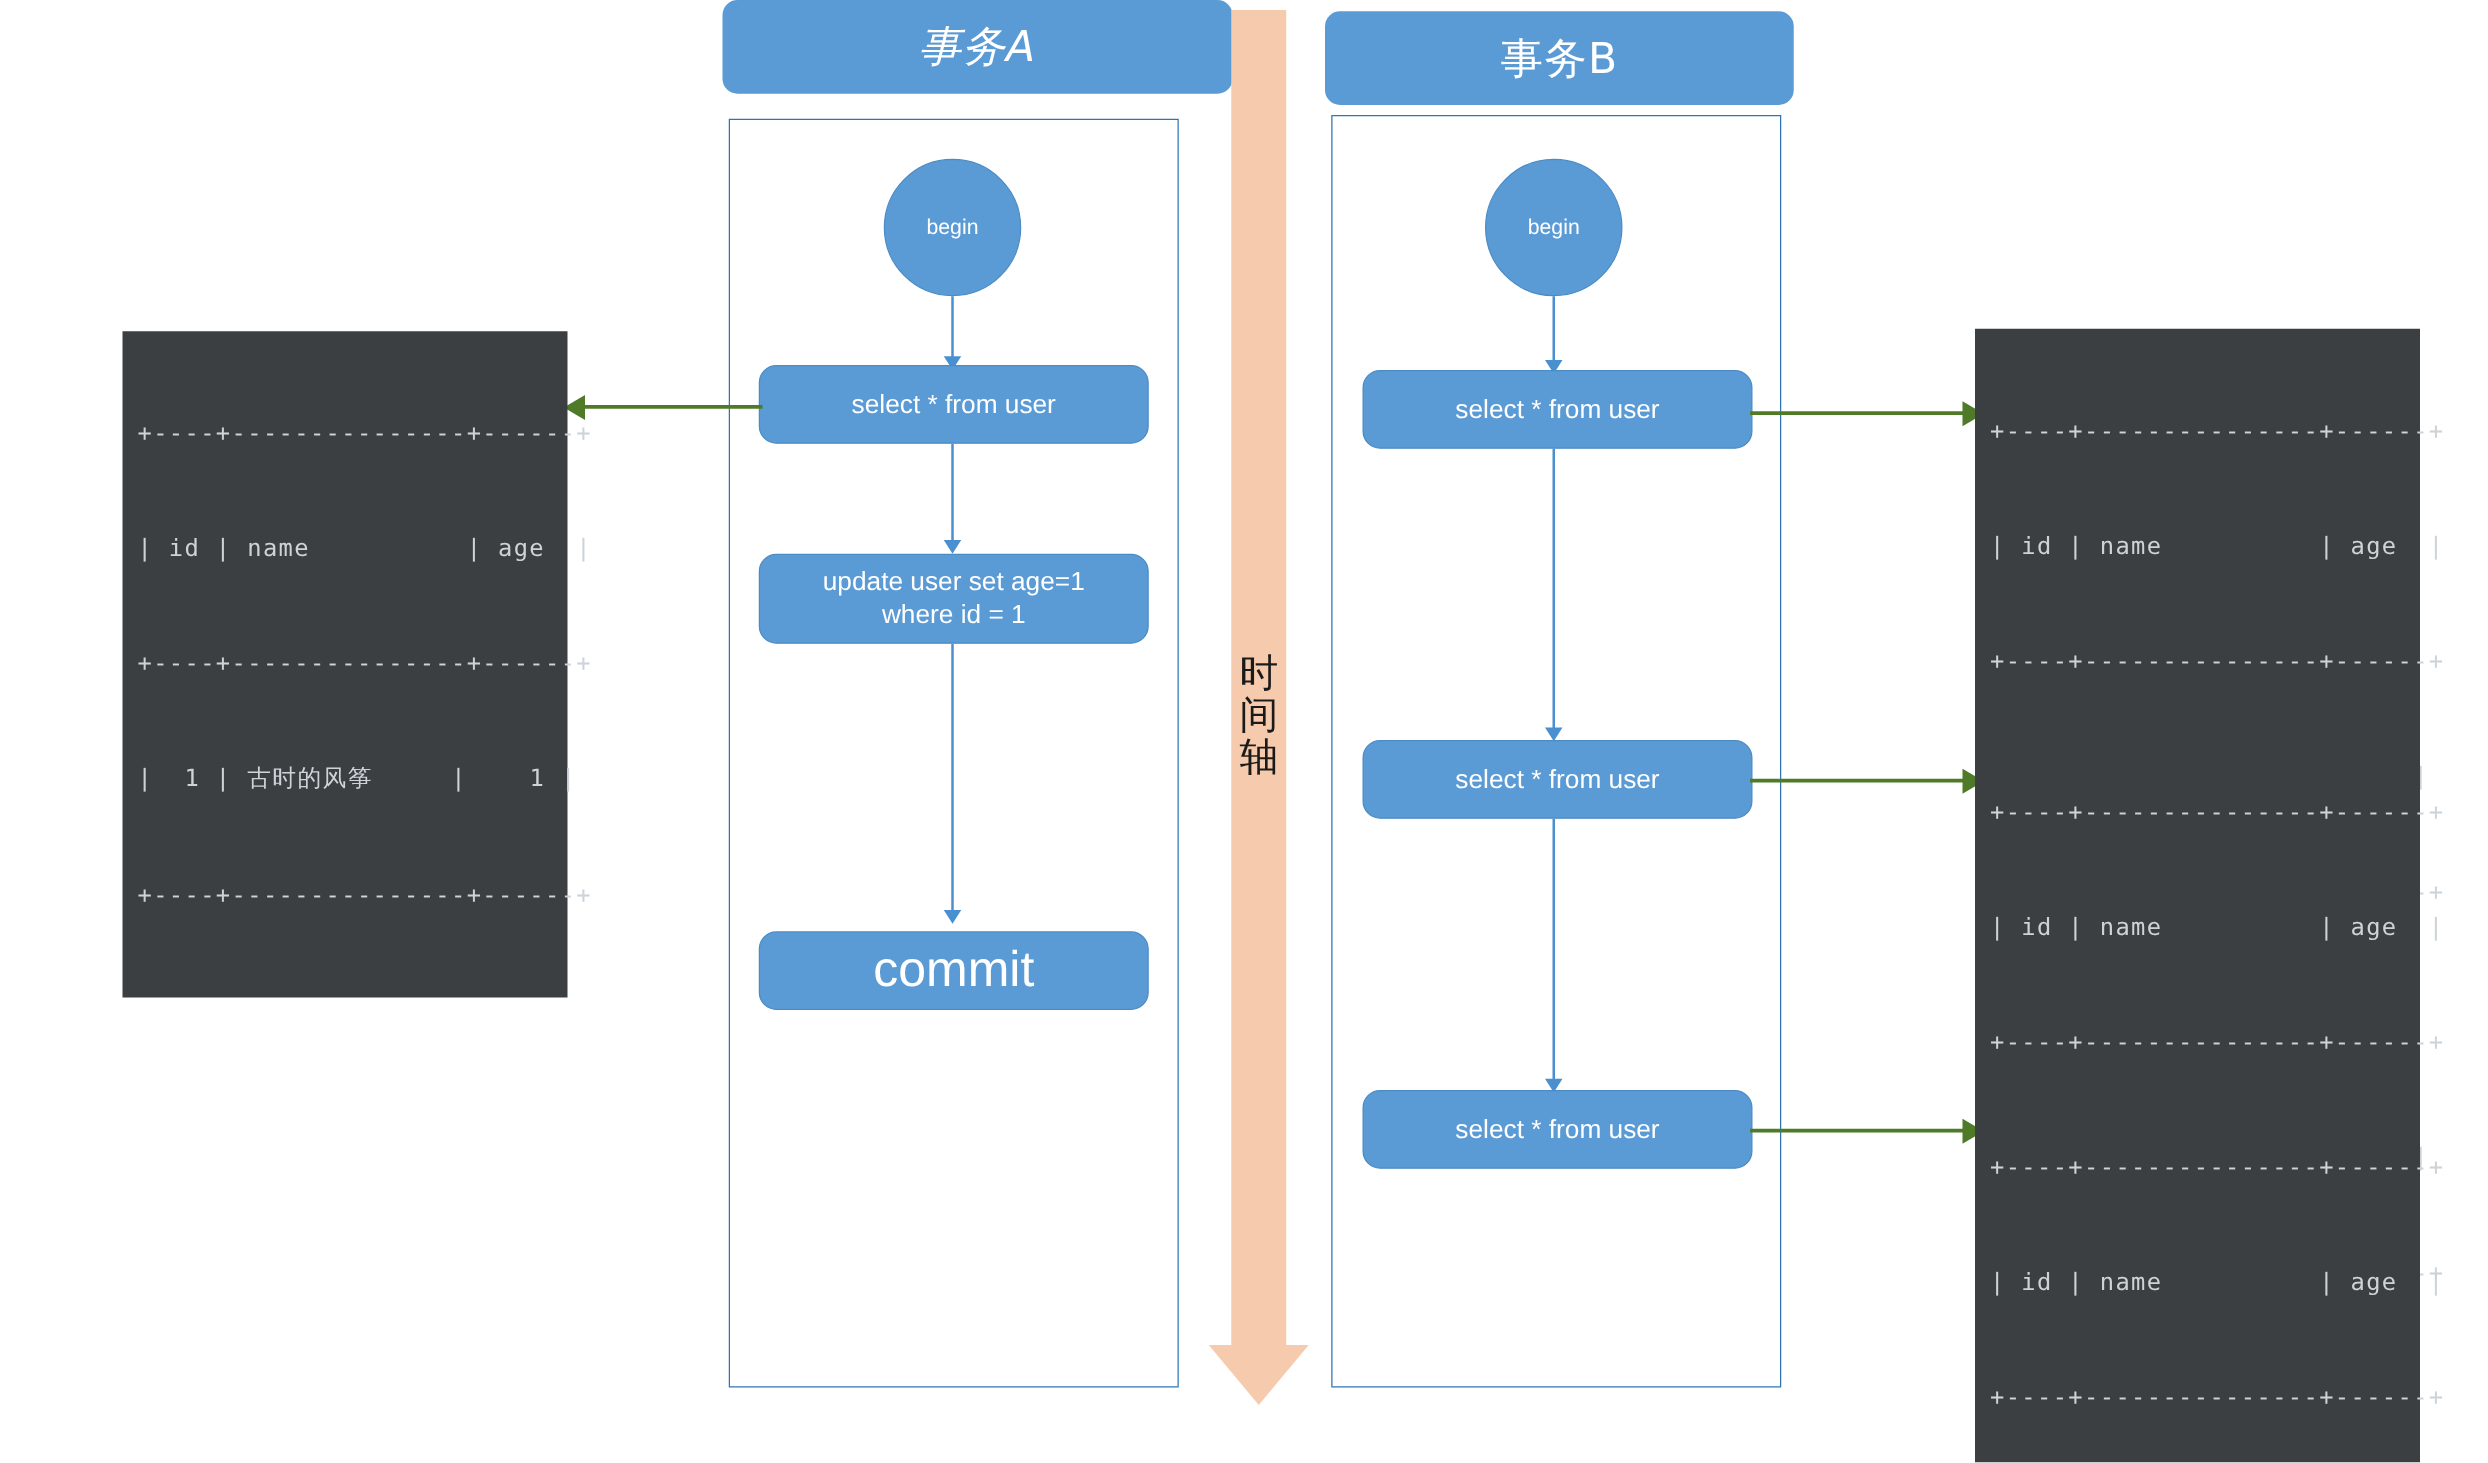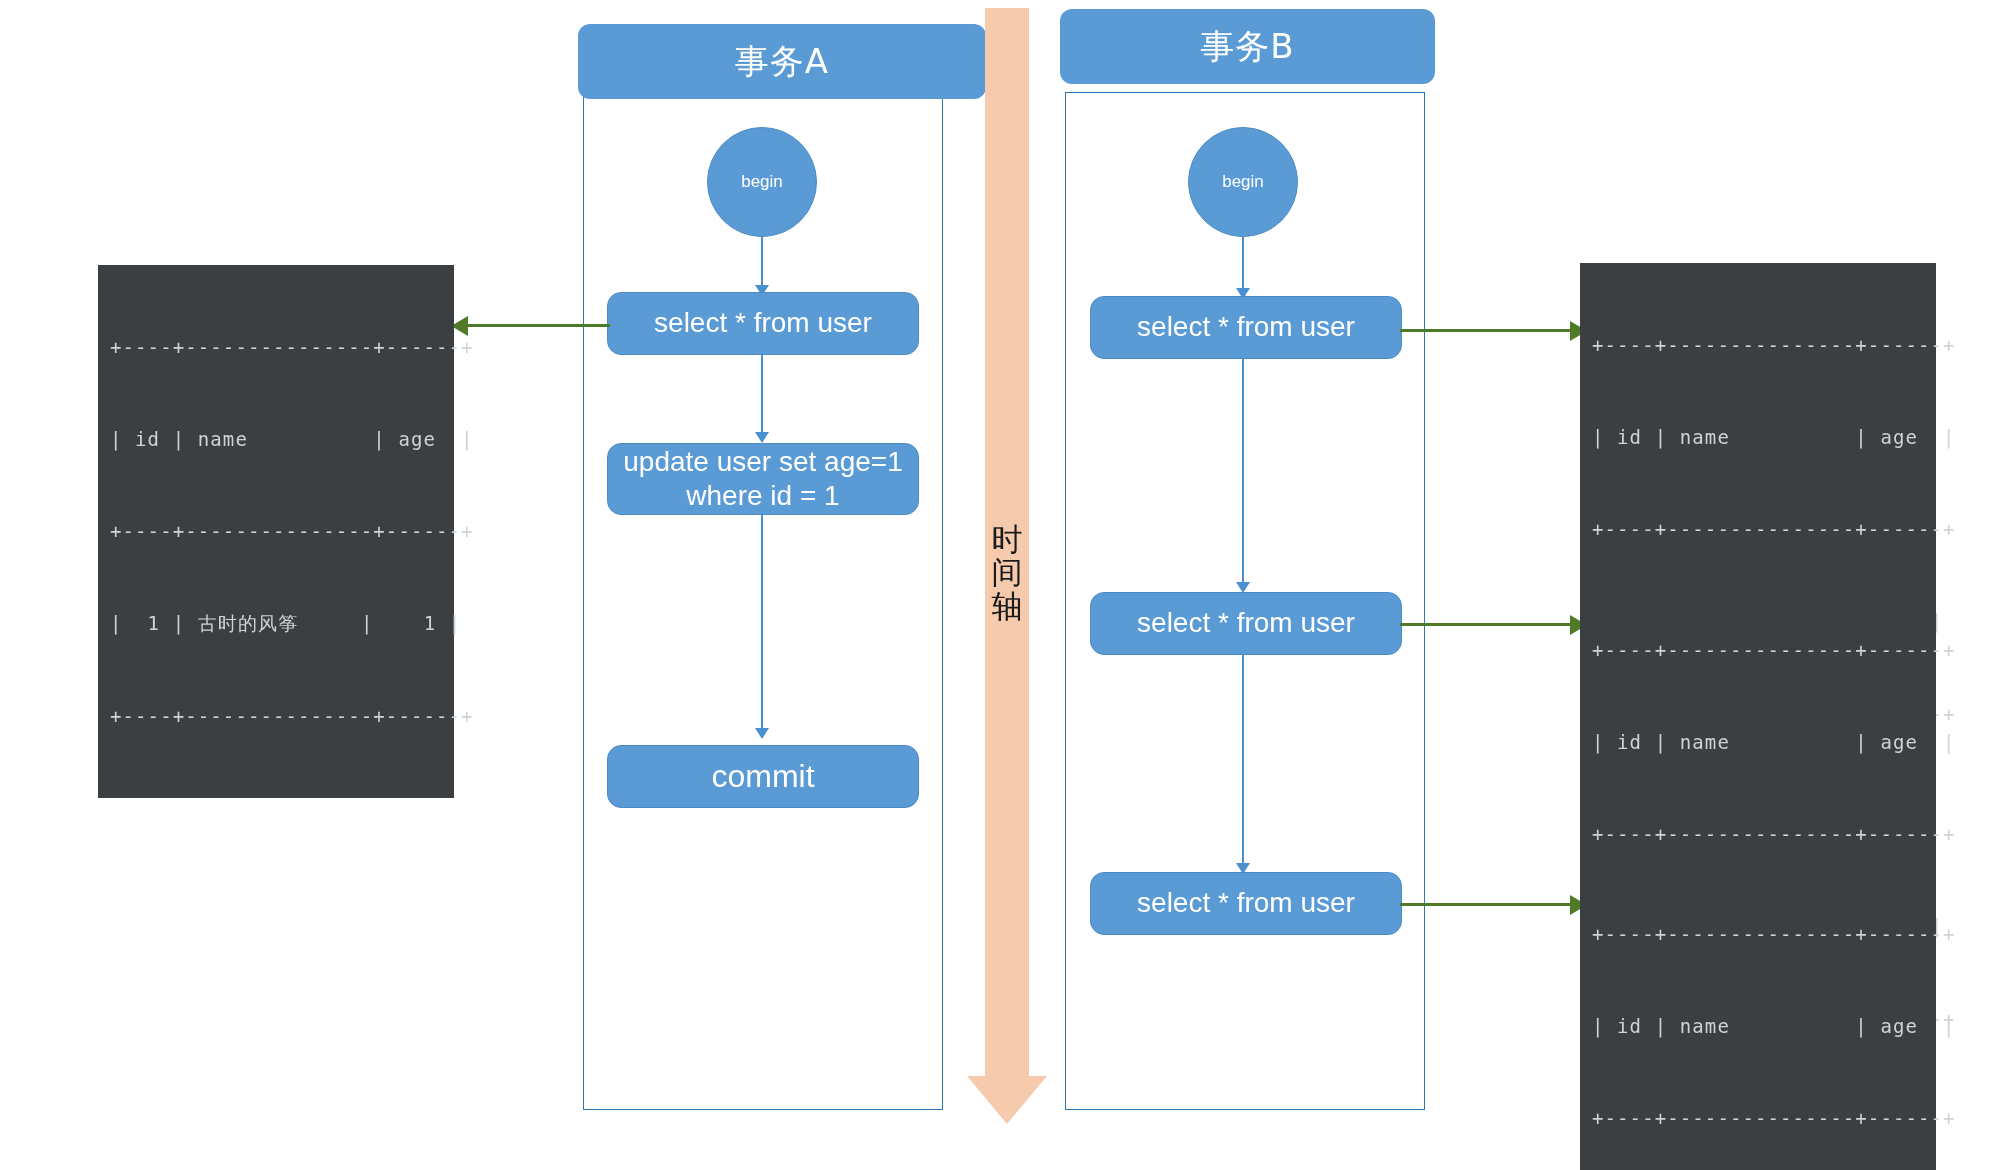--- a/index.html
+++ b/index.html
@@ -42,25 +42,25 @@
     position: absolute;
     box-sizing: border-box;
     background: #5B9BD5;
     border: 1.4px solid #4B8CC4;
     border-radius: 14px;
     display: flex;
     align-items: center;
     justify-content: center;
     text-align: center;
     color: #ffffff;
-    font-size: 28px;
+    font-size: 21px;
     line-height: 1.22;
     padding: 4px 10px;
   }
-  .node.big { font-size: 32px; }
+  .node.big { font-size: 40px; }
 
   .circle-node {
     position: absolute;
     box-sizing: border-box;
     background: #5B9BD5;
     border: 1.4px solid #4B8CC4;
     border-radius: 50%;
     display: flex;
     align-items: center;
     justify-content: center;
@@ -145,21 +145,21 @@
     white-space: pre;
   }
   .term .row { display: block; }
 </style>
 </head>
 <body>
 
 <div id="canvas">
 
   <div class="lane-body" style="left:583px; top:95px; width:360px; height:1015px;"></div>
-  <div class="lane-header" style="left:578px; top:24px; width:408px; height:75px;">
+  <div class="lane-header" style="left:578px; top:0; width:408px; height:75px;font-style:italic;">
     <span>事务A</span>
   </div>
 
   <div class="circle-node" style="left:707px; top:127px; width:110px; height:110px;">
     <span>begin</span>
   </div>
 
   <div class="conn" style="left:761px; top:237px; height:57px;"></div>
   <div class="conn-head" style="left:755px; top:285px;"></div>
 

